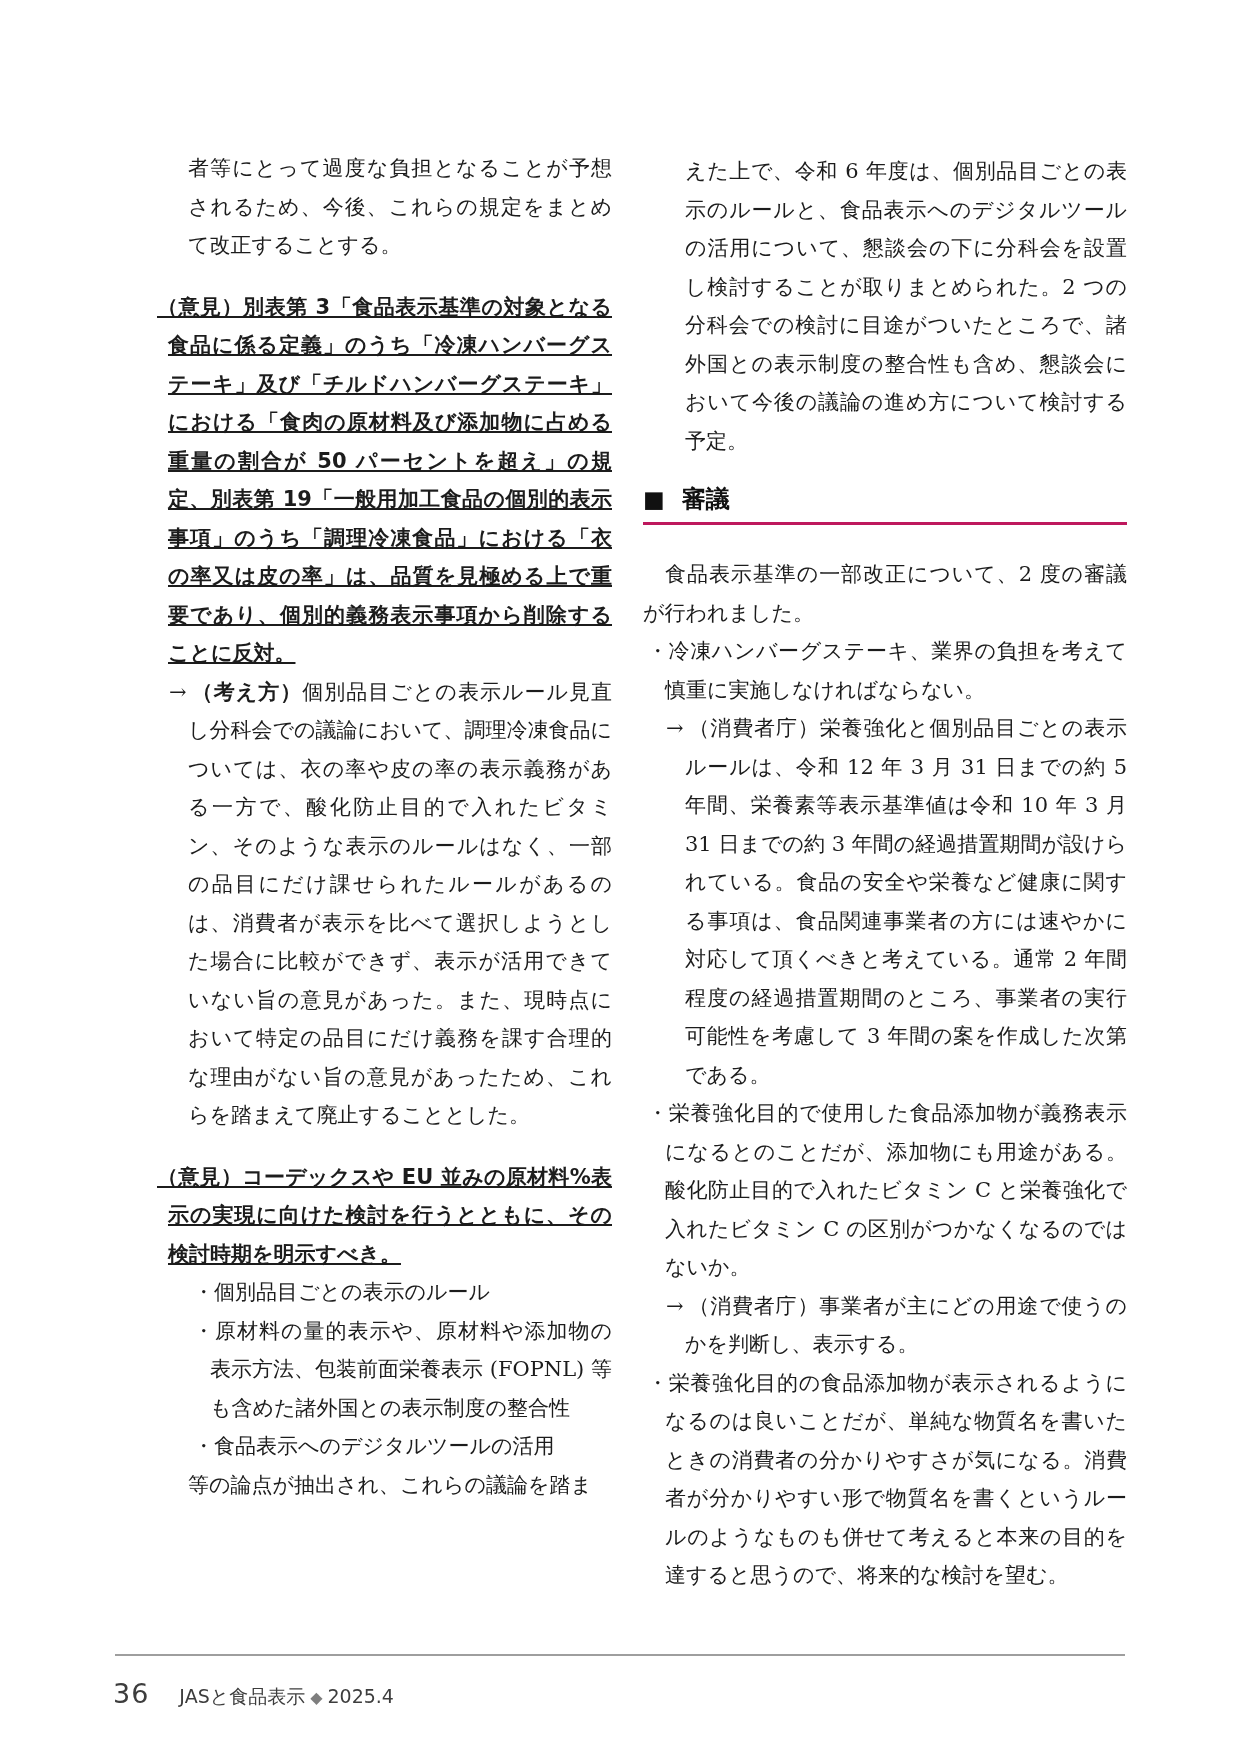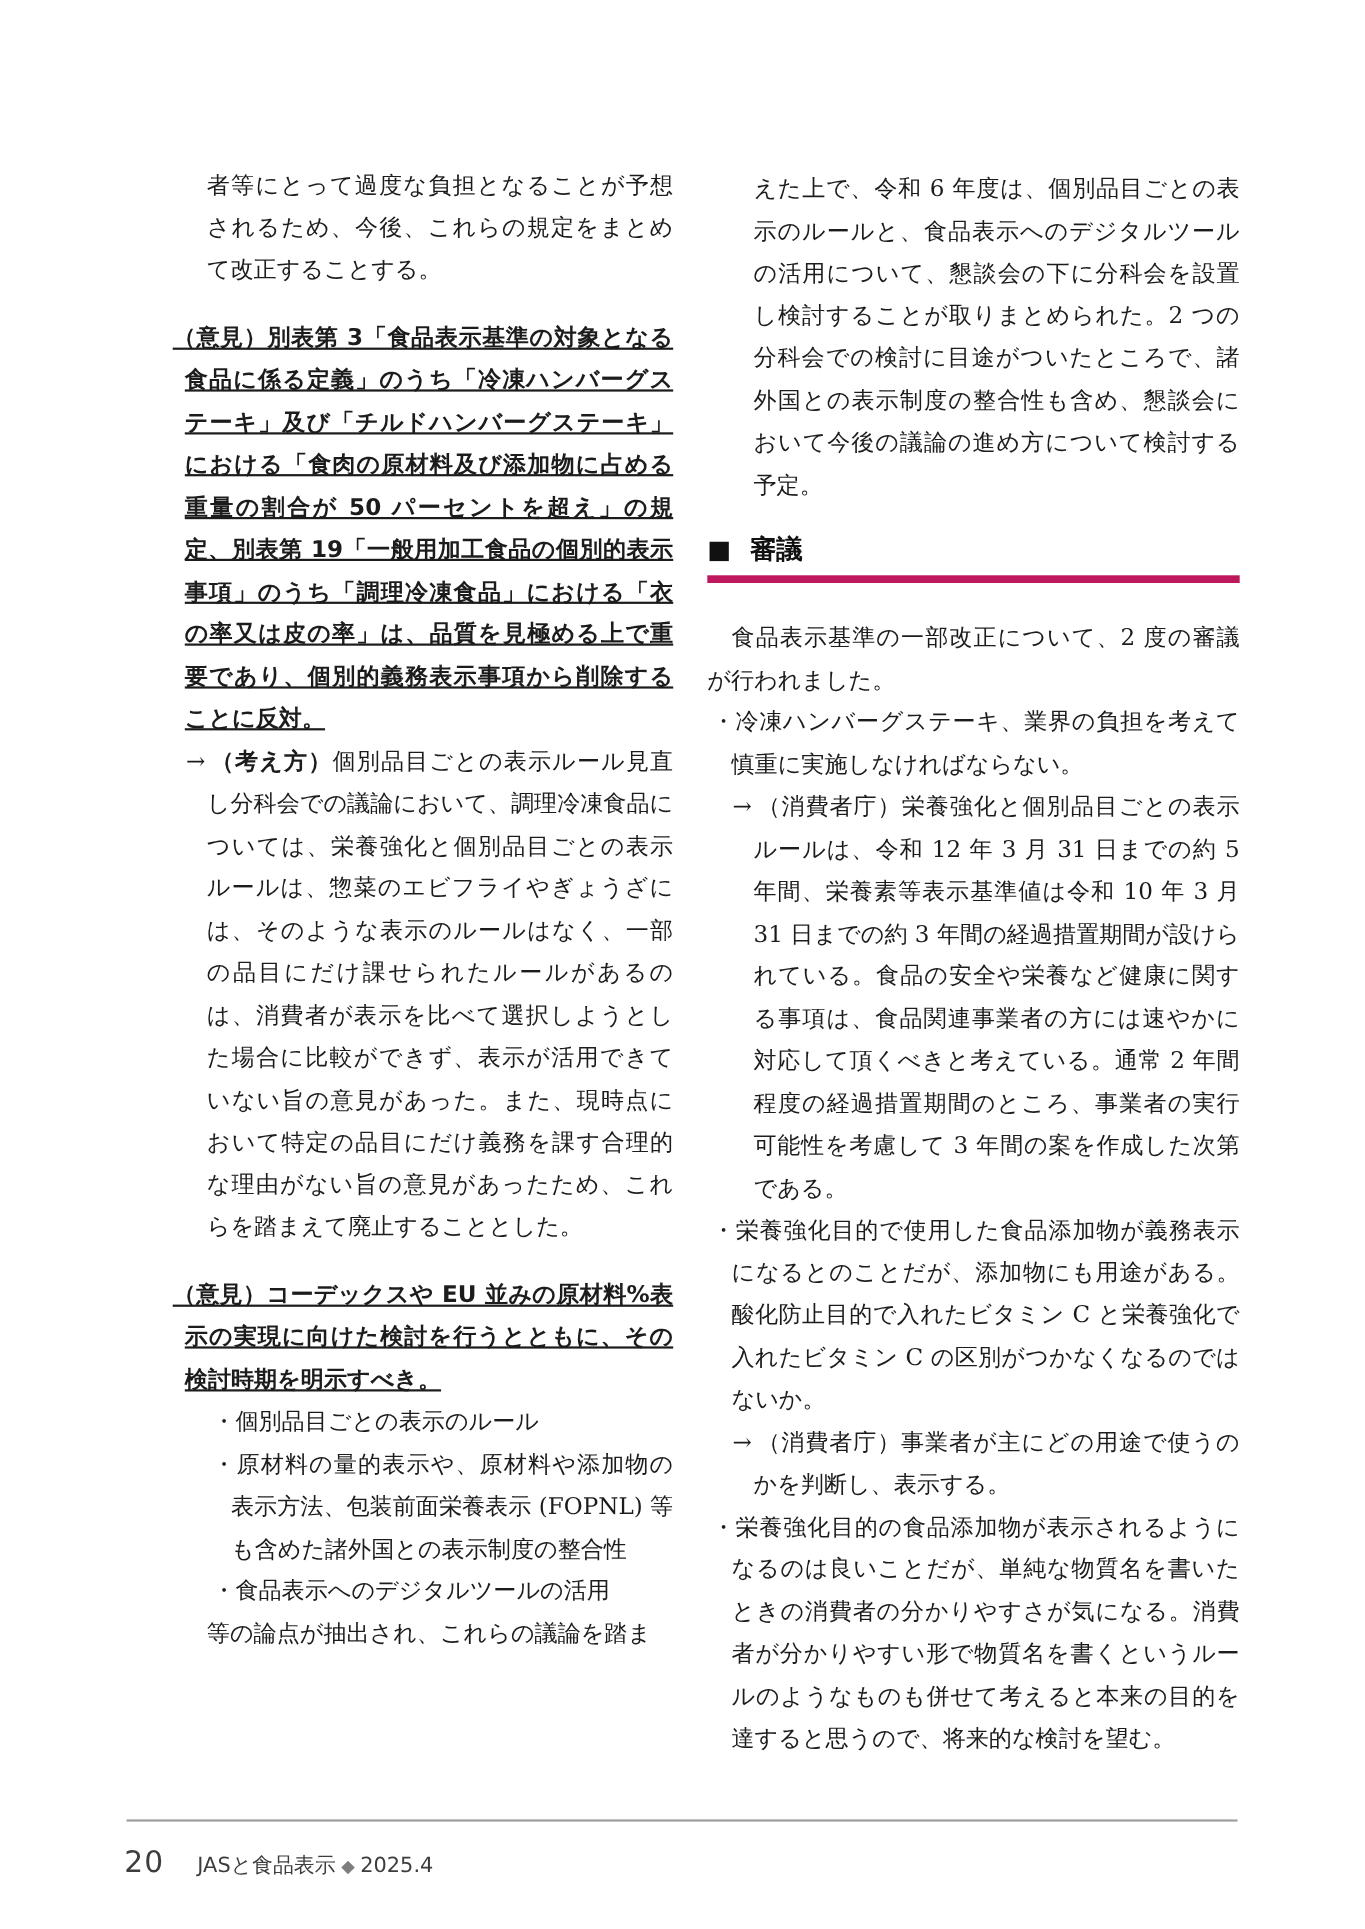--- a/index.html
+++ b/index.html
@@ -54,21 +54,21 @@
 
   
   .p-indent1 { text-indent: 22px; }
 
   
   .p-bullet { padding-left: 22px; text-indent: -18px; }
 
   .section-heading {
     margin: 25px 0 30px 0;
     padding-bottom: 9px;
-    border-bottom: 7px solid #be185d;
+    border-bottom: 3px solid #be185d;
     font-family: "DejaVu Sans", "Liberation Sans", sans-serif;
     font-weight: 700;
     font-size: 24px;
     line-height: 28px;
     color: #111111;
     text-align: left;
     text-indent: 0;
   }
   .section-marker { margin-right: 17px; font-size: 23px; color: #111111; }
 
@@ -97,21 +97,21 @@
 <body>
 
 <div class="page">
 
   <div class="col col-left">
     <div class="para p-cont2">者等にとって過度な負担となることが予想されるため、今後、これらの規定をまとめて改正することする。</div>
 
     <div class="para p-opinion">（意見）別表第 3「食品表示基準の対象となる食品に係る定義」のうち「冷凍ハンバーグステーキ」及び「チルドハンバーグステーキ」における「食肉の原材料及び添加物に占める重量の割合が 50 パーセントを超え」の規定、別表第 19「一般用加工食品の個別的表示事項」のうち「調理冷凍食品」における「衣の率又は皮の率」は、品質を見極める上で重要であり、個別的義務表示事項から削除することに反対。</div>
 
     <div class="para p-arrow">
-      <span class="arrow-prefix">→</span><span class="lbl-bold">（考え方）</span><span>個別品目ごとの表示ルール見直し分科会での議論において、調理冷凍食品については、栄養強化と個別品目ごとの表示ルールは、惣菜のエビフライやぎょうざには、そのような表示のルールはなく、一部の品目にだけ課せられたルールがあるのは、消費者が表示を比べて選択しようとした場合に比較ができず、表示が活用できていない旨の意見があった。また、現時点において特定の品目にだけ義務を課す合理的な理由がない旨の意見があったため、これらを踏まえて廃止することとした。</span>
+      <span class="arrow-prefix">→</span><span class="lbl-bold">（考え方）</span><span>個別品目ごとの表示ルール見直し分科会での議論において、調理冷凍食品については、衣の率や皮の率の表示義務がある一方で、酸化防止目的で入れたビタミン、そのような表示のルールはなく、一部の品目にだけ課せられたルールがあるのは、消費者が表示を比べて選択しようとした場合に比較ができず、表示が活用できていない旨の意見があった。また、現時点において特定の品目にだけ義務を課す合理的な理由がない旨の意見があったため、これらを踏まえて廃止することとした。</span>
     </div>
 
     <div class="para p-opinion">（意見）コーデックスや EU 並みの原材料%表示の実現に向けた検討を行うとともに、その検討時期を明示すべき。</div>
 
 
     <div class="para p-subbullet">・個別品目ごとの表示のルール</div>
     <div class="para p-subbullet">・原材料の量的表示や、原材料や添加物の表示方法、包装前面栄養表示 (FOPNL) 等も含めた諸外国との表示制度の整合性</div>
     <div class="para p-subbullet">・食品表示へのデジタルツールの活用</div>
 
     <div class="para p-cont2">等の論点が抽出され、これらの議論を踏ま</div>
@@ -136,16 +136,16 @@
 
     <div class="para p-arrow">
       <span class="arrow-prefix">→</span><span>（消費者庁）</span><span>事業者が主にどの用途で使うのかを判断し、表示する。</span>
     </div>
 
     <div class="para p-bullet">・栄養強化目的の食品添加物が表示されるようになるのは良いことだが、単純な物質名を書いたときの消費者の分かりやすさが気になる。消費者が分かりやすい形で物質名を書くというルールのようなものも併せて考えると本来の目的を達すると思うので、将来的な検討を望む。</div>
   </div>
 
   <div class="footer-rule"></div>
   <div class="footer">
-    <span class="page-num">20</span><span class="journal">JASと食品表示</span><span class="diamond">◆</span><span class="issue">2025.4</span>
+    <span class="page-num">36</span><span class="journal">JASと食品表示</span><span class="diamond">◆</span><span class="issue">2025.4</span>
   </div>
 
 </div>
 
 </body></html>

